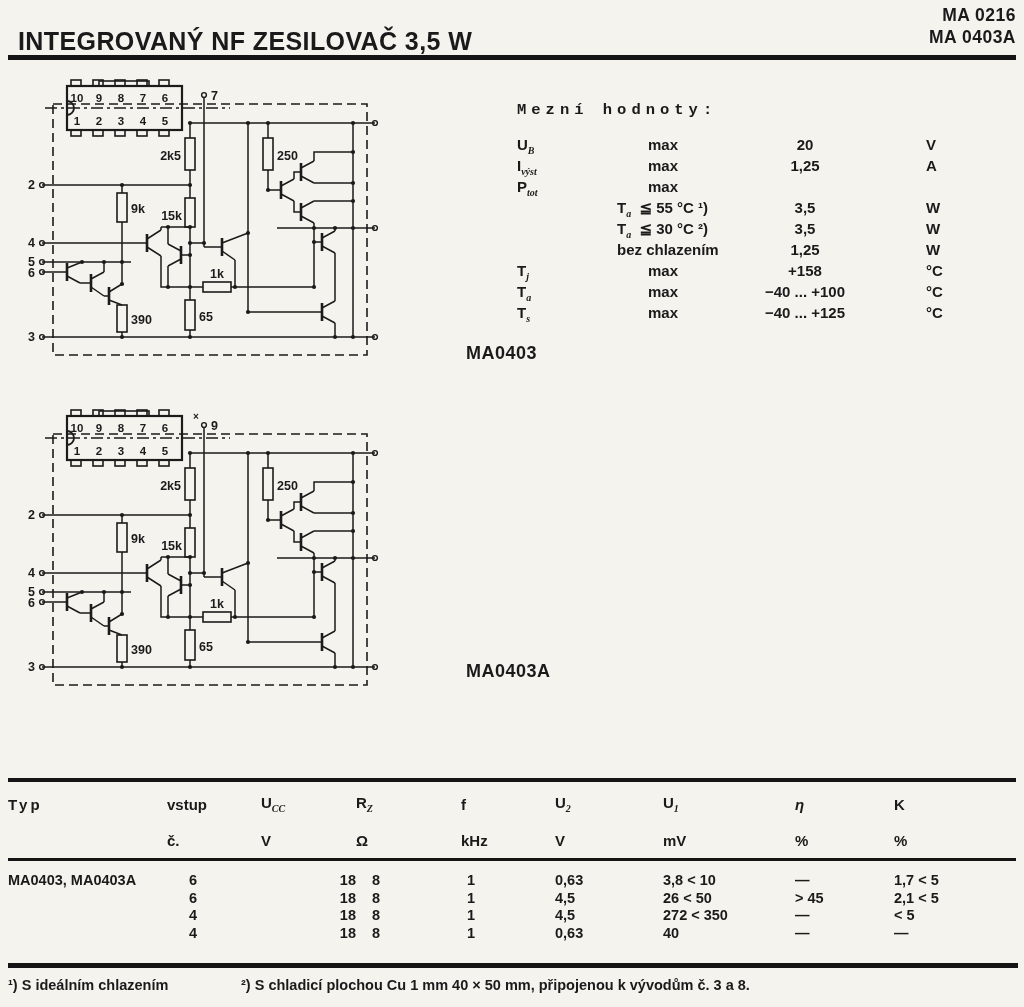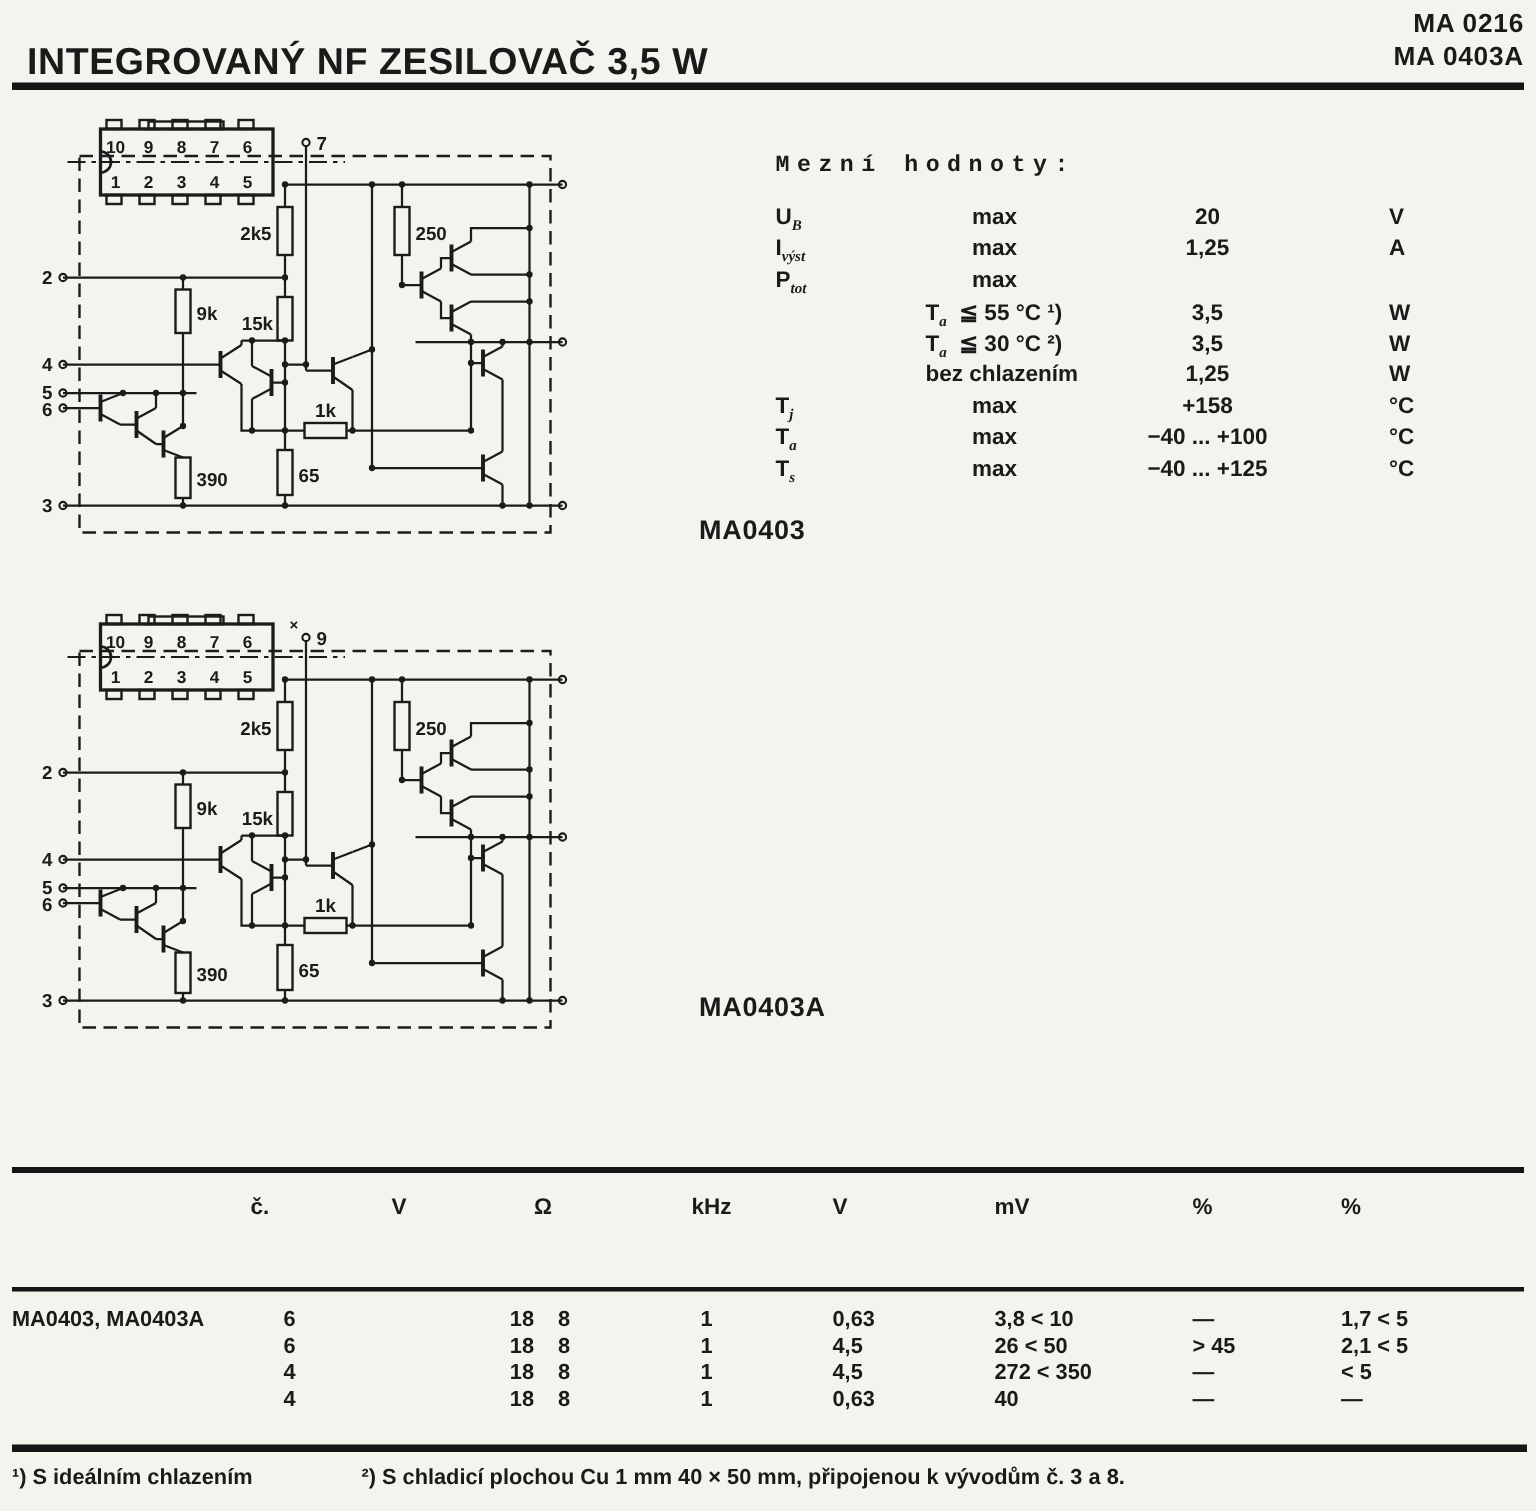--- a/index.html
+++ b/index.html
@@ -320,20 +320,31 @@
         <span class="lim-sym">T<sub>s</sub></span>
         <span class="mid-max">max</span>
         <span class="lim-val">−40 ... +125</span>
         <span class="lim-unit">°C</span>
       </div>
     </div>
 
   <div id="rule-t1" class="abs rule"></div>
   <div id="thead" class="abs">
       <div class="hrow">
+        <span class="typ-head">Typ</span>
+        <span>vstup</span>
+        <span>U<sub>CC</sub></span>
+        <span>R<sub>Z</sub></span>
+        <span>f</span>
+        <span>U<sub>2</sub></span>
+        <span>U<sub>1</sub></span>
+        <span style="font-style: italic;">η</span>
+        <span>K</span>
+      </div>
+      <div class="hrow">
         <span></span>
         <span>č.</span>
         <span>V</span>
         <span>Ω</span>
         <span>kHz</span>
         <span>V</span>
         <span>mV</span>
         <span>%</span>
         <span>%</span>
       </div>

